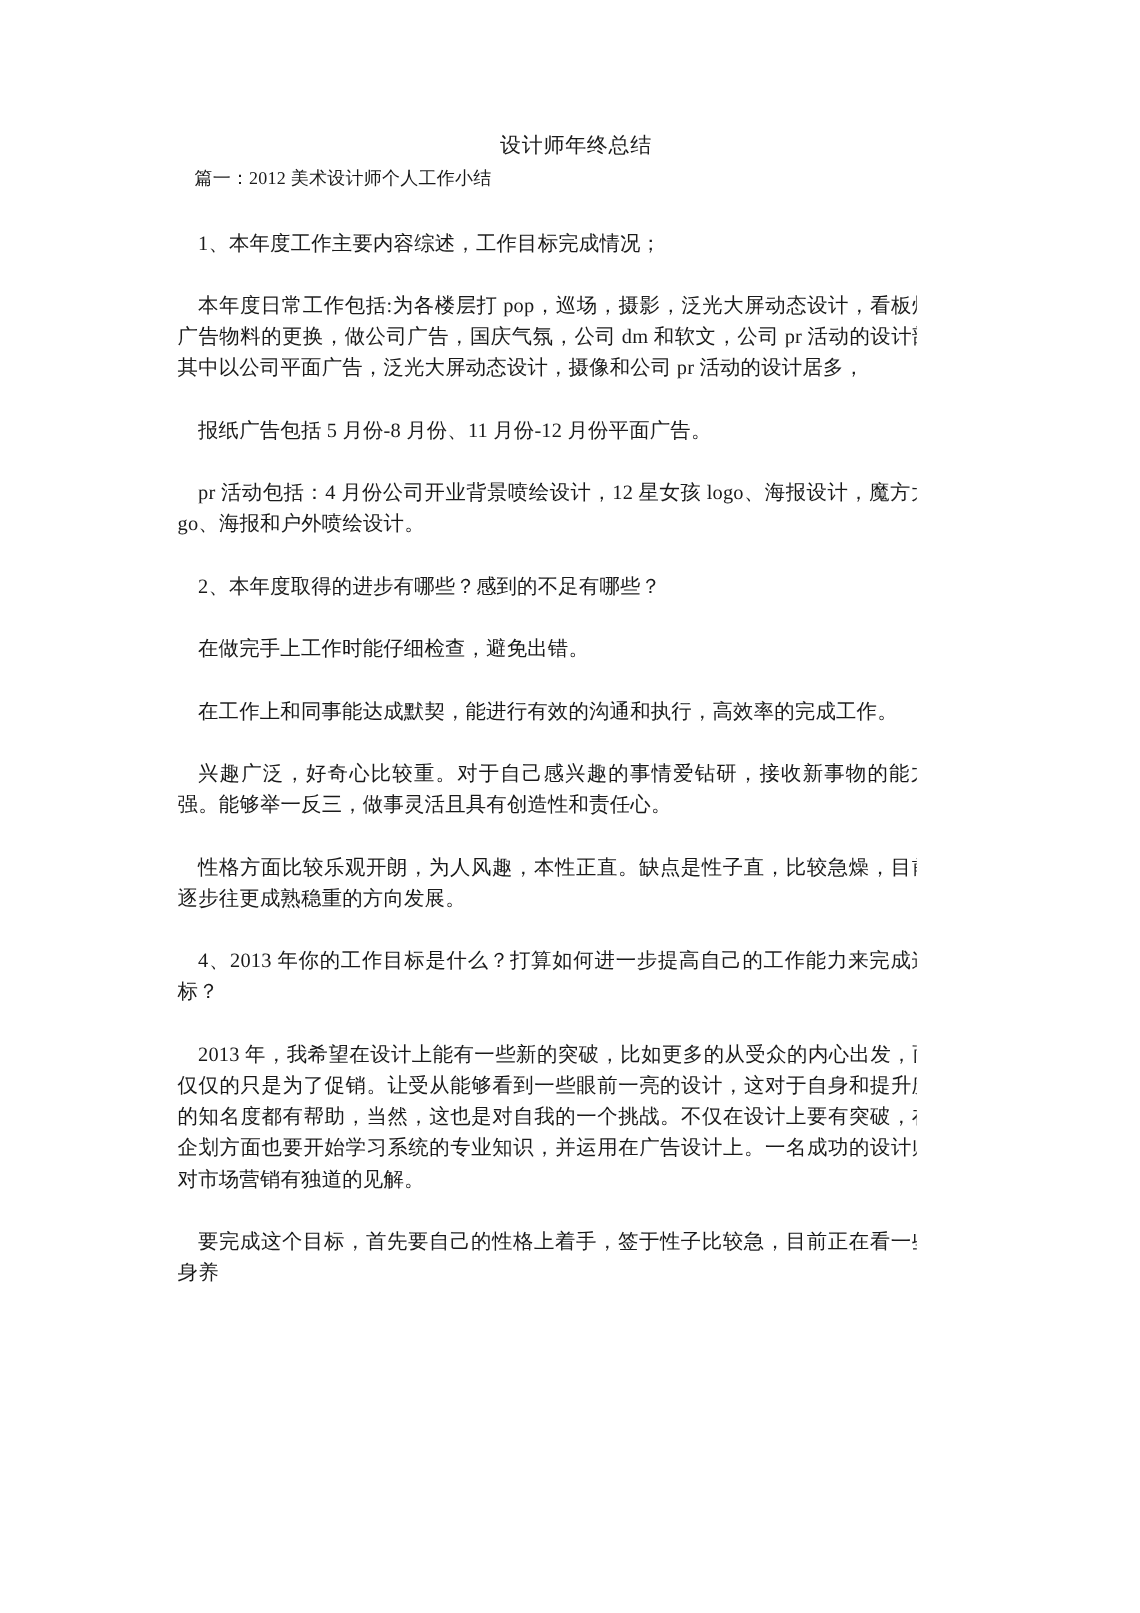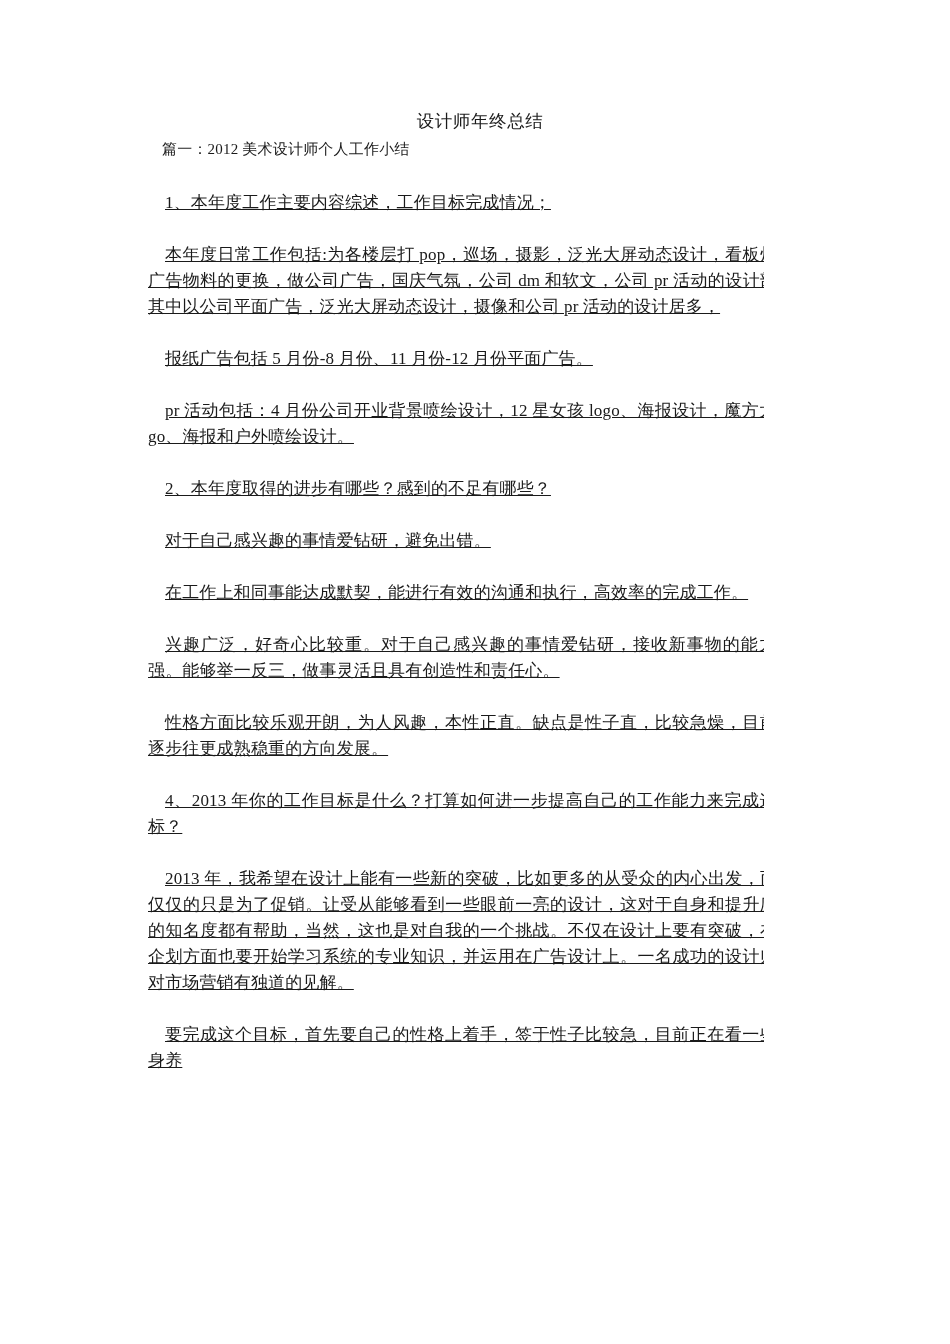--- a/index.html
+++ b/index.html
@@ -48,21 +48,21 @@
   p.para {
     font-size: 17px;
     line-height: 26px;
     margin: 0;
     text-align: justify;
     text-justify: inter-ideograph;
     letter-spacing: 0.15px;
     word-break: break-all;
   }
   
-  p.para.gap-lg { margin-top: 26px; text-decoration: underline; }
+  p.para.gap-lg { margin-top: 26px; }
   p.para.indent-1 { text-indent: 1em; }
 </style>
 </head>
 <body>
 
 <div class="page">
   <div class="content">
 
     <div class="doc-title">设计师年终总结</div>
 
@@ -72,21 +72,21 @@
 
     <p class="para indent-1 gap-lg">本年度日常工作包括:为各楼层打 pop，巡场，摄影，泛光大屏动态设计，看板灯片等广告物料的更换，做公司广告，国庆气氛，公司 dm 和软文，公司 pr 活动的设计部分，其中以公司平面广告，泛光大屏动态设计，摄像和公司 pr 活动的设计居多，</p>
 
     <p class="para indent-1 gap-lg">报纸广告包括 5 月份-8 月份、11 月份-12 月份平面广告。</p>
 
     <p class="para indent-1 gap-lg">pr 活动包括：4 月份公司开业背景喷绘设计，12 星女孩 logo、海报设计，魔方大赛 logo、海报和户外喷绘设计。</p>
 
 
     <p class="para indent-1 gap-lg">2、本年度取得的进步有哪些？感到的不足有哪些？</p>
 
-    <p class="para indent-1 gap-lg">对于自己感兴趣的事情爱钻研，避免出错。</p>
+    <p class="para indent-1 gap-lg">在做完手上工作时能仔细检查，避免出错。</p>
 
 
     <p class="para indent-1 gap-lg">在工作上和同事能达成默契，能进行有效的沟通和执行，高效率的完成工作。</p>
 
 
 
     <p class="para indent-1 gap-lg">兴趣广泛，好奇心比较重。对于自己感兴趣的事情爱钻研，接收新事物的能力比较强。能够举一反三，做事灵活且具有创造性和责任心。</p>
 
     <p class="para indent-1 gap-lg">性格方面比较乐观开朗，为人风趣，本性正直。缺点是性子直，比较急燥，目前正在逐步往更成熟稳重的方向发展。</p>
 

